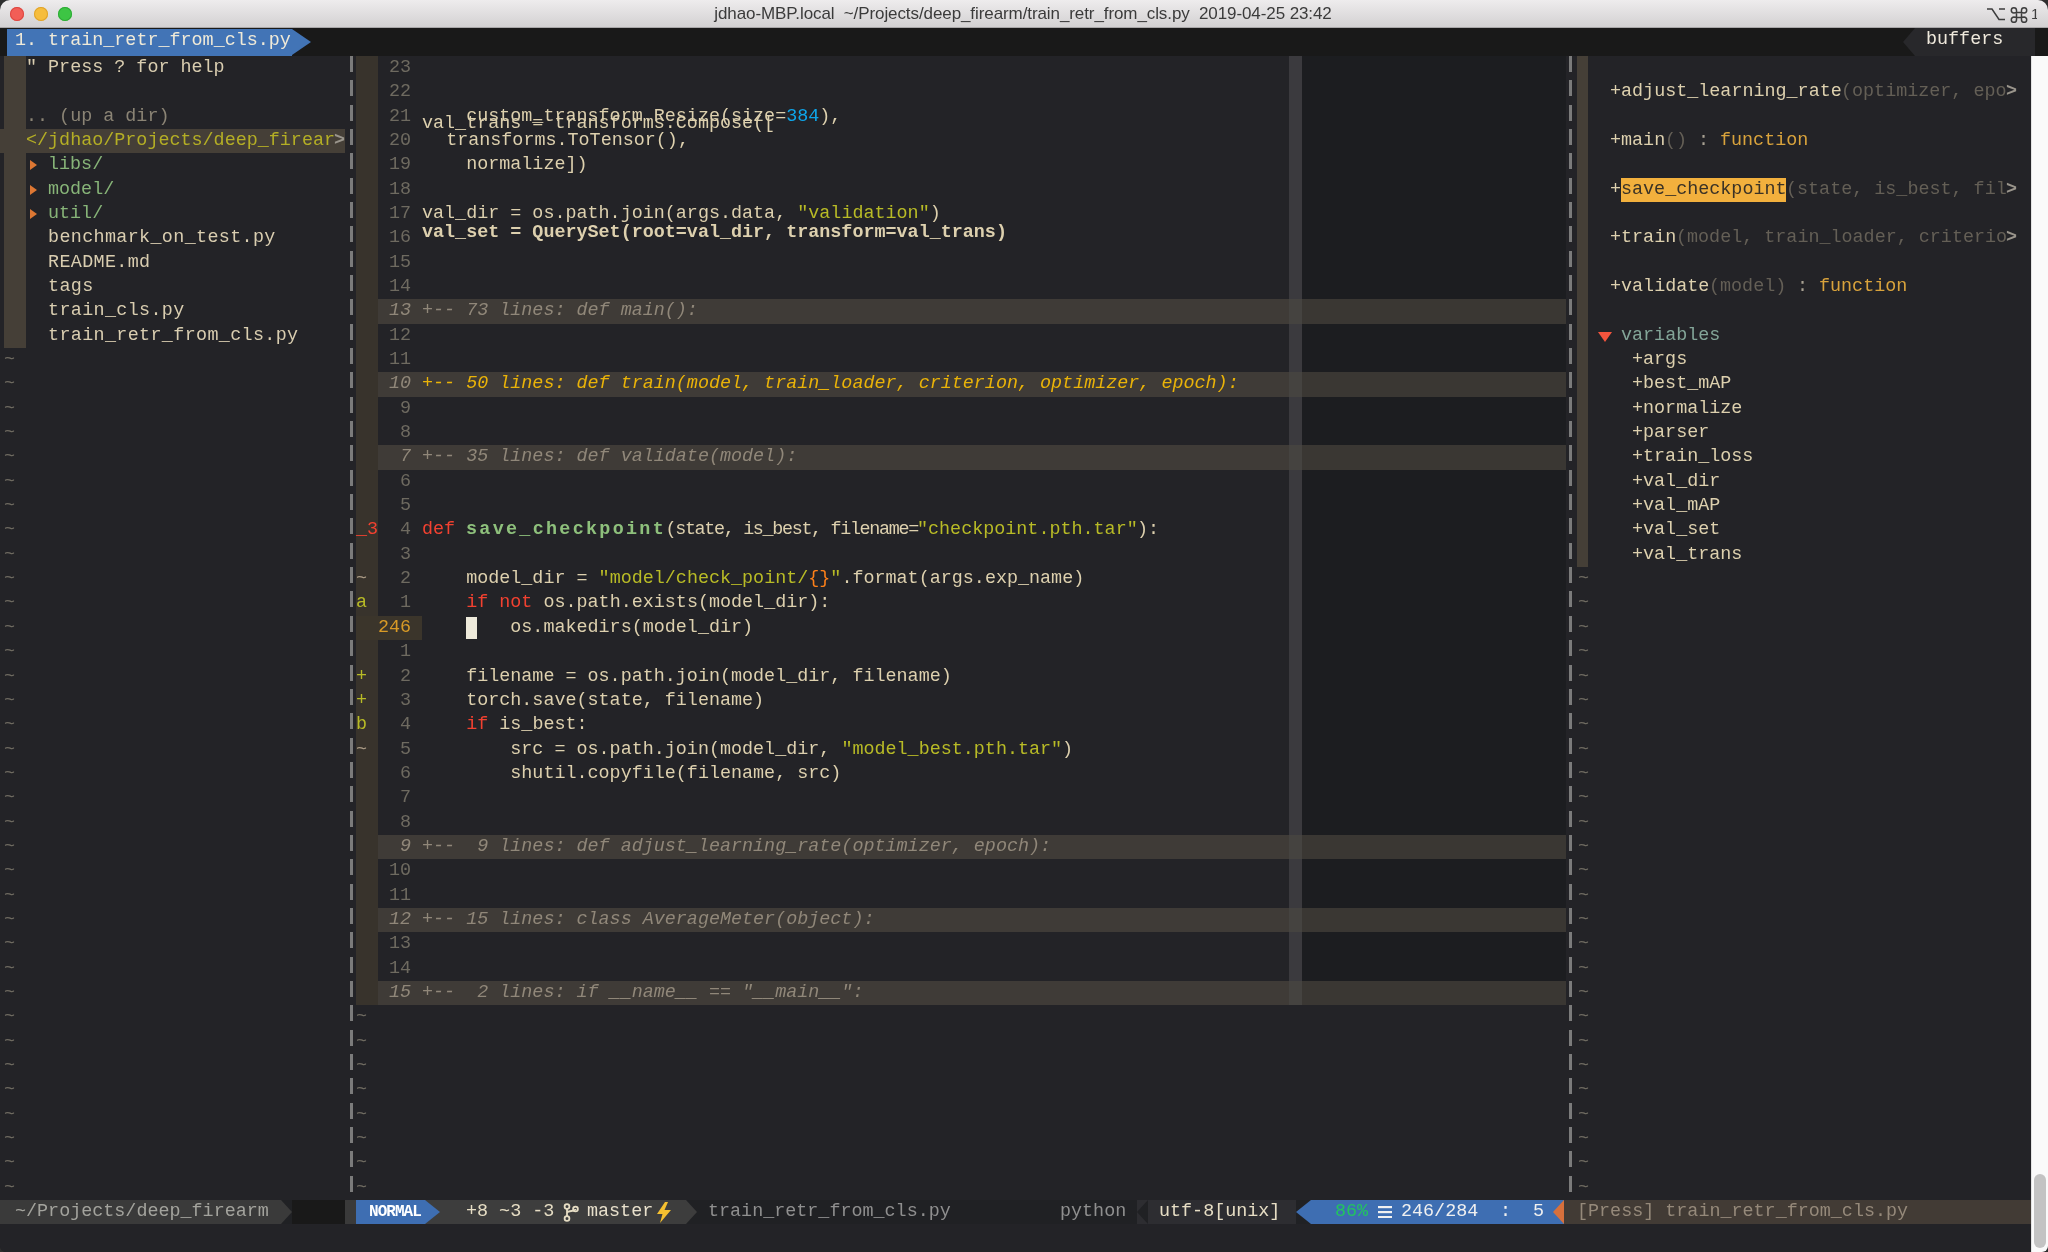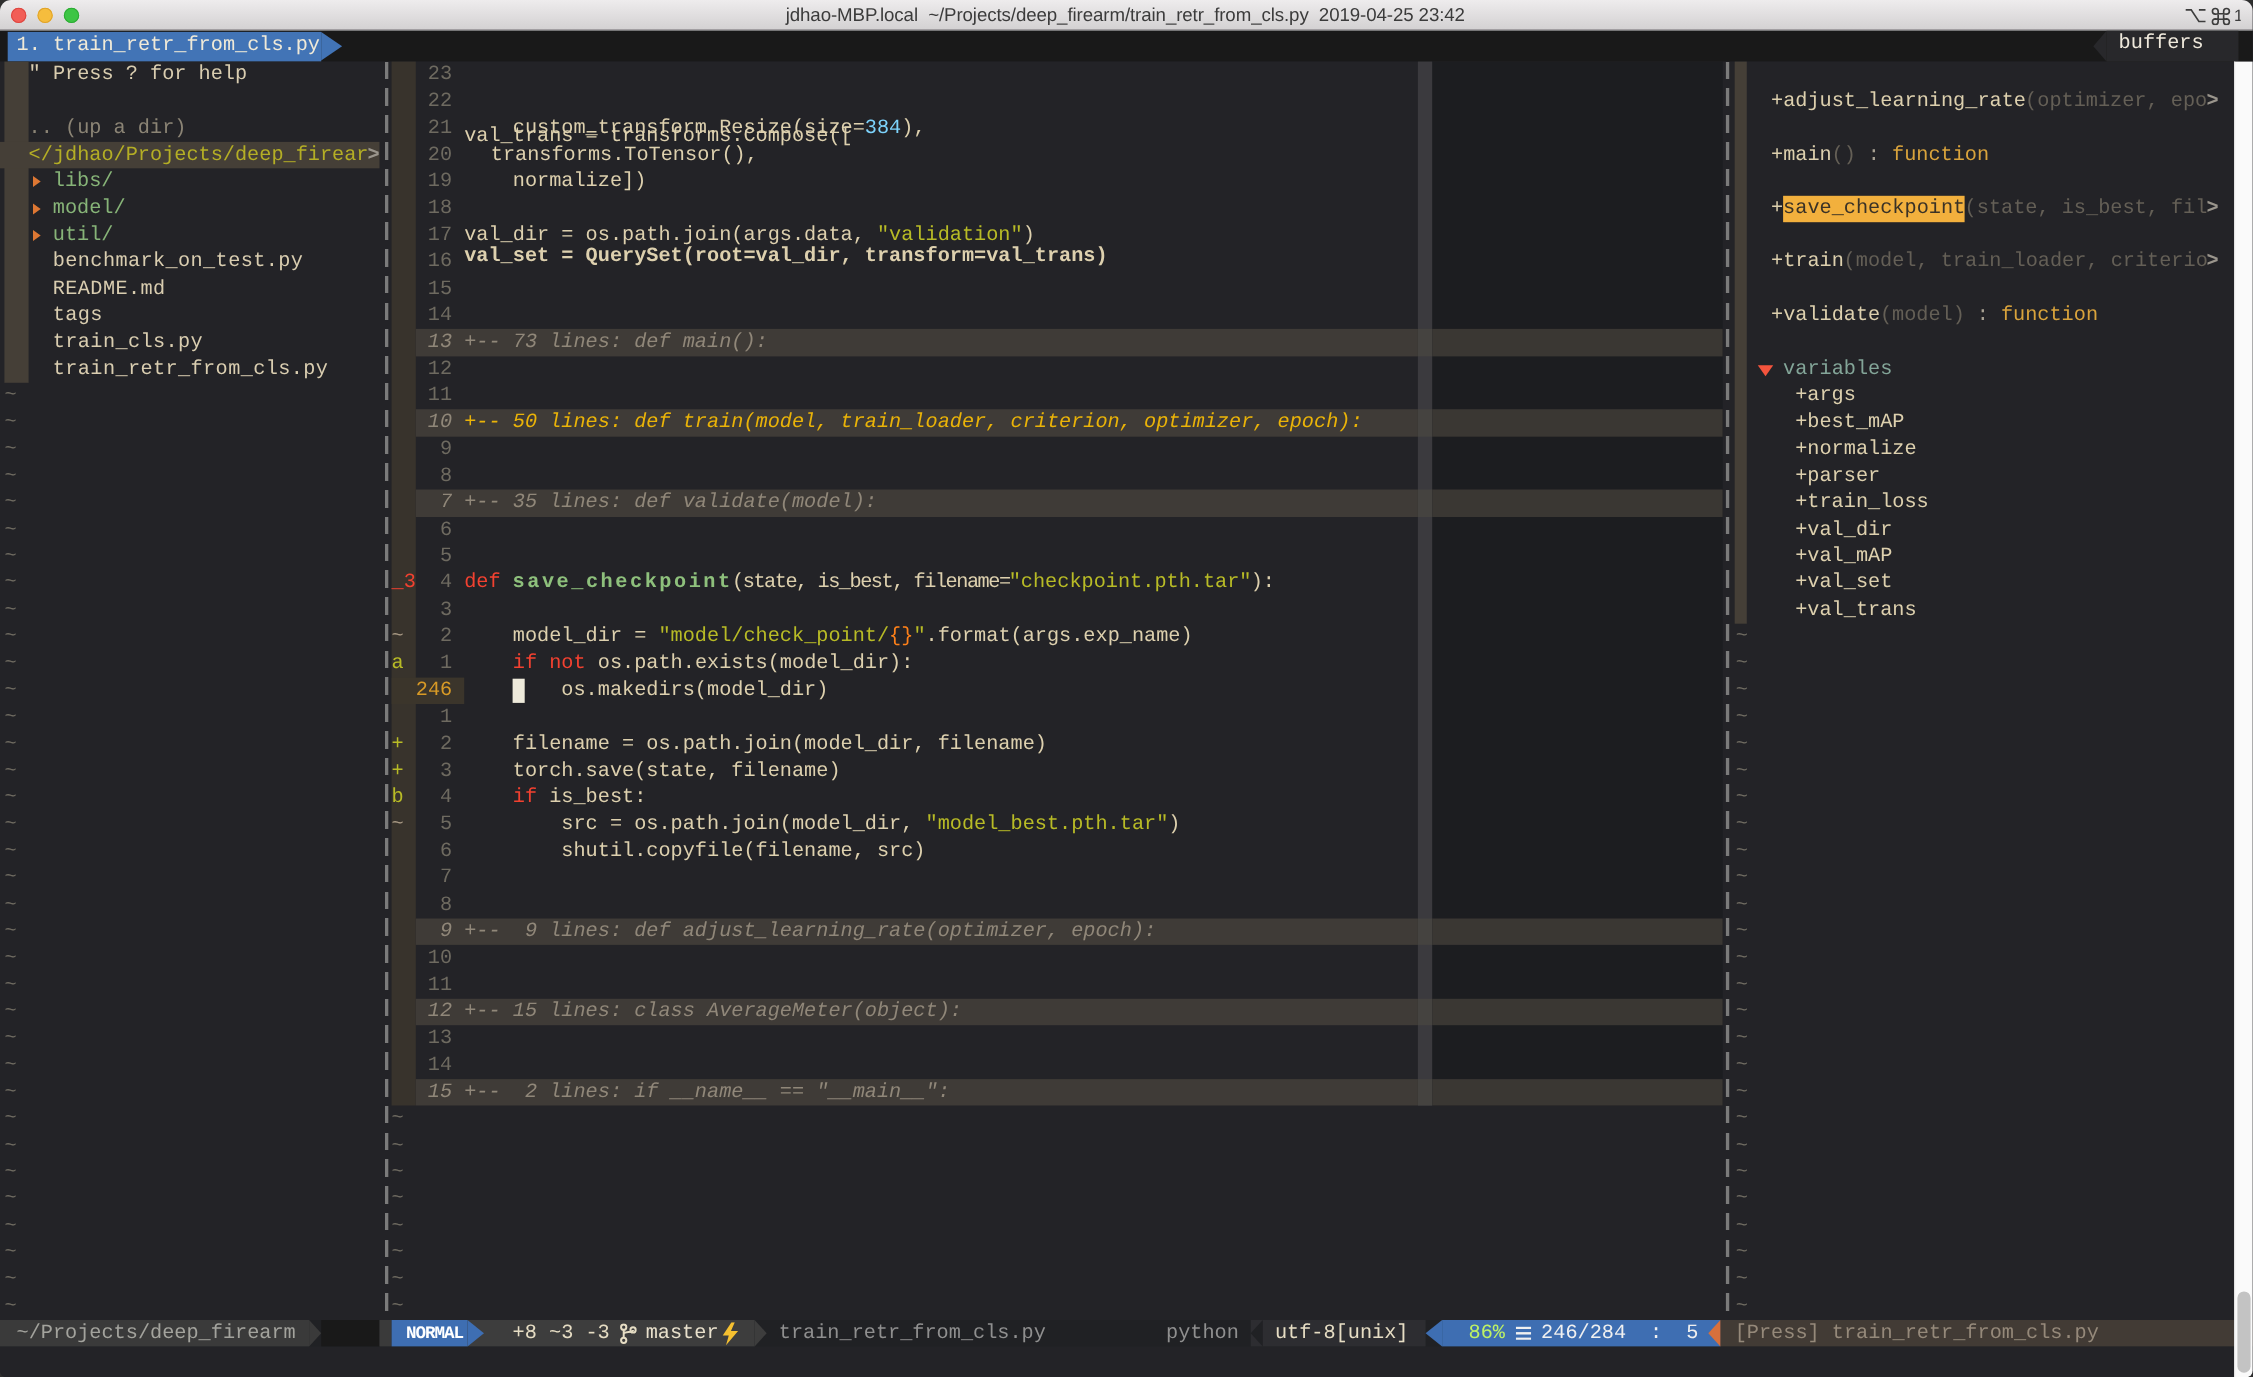--- a/index.html
+++ b/index.html
@@ -154,21 +154,21 @@
 <div class="t" style="left:356.0px;top:737.52px;color:#a89984;">~</div>
 <div class="t" style="left:356.0px;top:1005.26px;color:#6e6a60;">~</div>
 <div class="t" style="left:356.0px;top:1029.60px;color:#6e6a60;">~</div>
 <div class="t" style="left:356.0px;top:1053.94px;color:#6e6a60;">~</div>
 <div class="t" style="left:356.0px;top:1078.28px;color:#6e6a60;">~</div>
 <div class="t" style="left:356.0px;top:1102.62px;color:#6e6a60;">~</div>
 <div class="t" style="left:356.0px;top:1126.96px;color:#6e6a60;">~</div>
 <div class="t" style="left:356.0px;top:1151.30px;color:#6e6a60;">~</div>
 <div class="t" style="left:356.0px;top:1175.64px;color:#6e6a60;">~</div>
 <div class="t" style="left:422.0px;top:80.34px;margin-top:32px;">val_trans = transforms.Compose([</div>
-<div class="t" style="left:422.0px;top:104.68px;">    custom_transform.Resize(size=<span style="color:#7dd3fc;">384</span>),</div>
+<div class="t" style="left:422.0px;top:104.68px;">    custom_transform.Resize(size=<span style="color:#0ea5e9;">384</span>),</div>
 <div class="t" style="left:402px;top:129.02px;">    transforms.ToTensor(),</div>
 <div class="t" style="left:422.0px;top:153.36px;">    normalize])</div>
 <div class="t" style="left:422.0px;top:202.04px;">val_dir = os.path.join(args.data, <span style="color:#b8bb26;">"validation"</span>)</div>
 <div class="t" style="left:422.0px;top:221px;font-weight:bold;">val_set = QuerySet(root=val_dir, transform=val_trans)</div>
 <div class="t" style="left:422.0px;top:299.40px;color:#908779;"><span class="i" style="">+-- 73 lines: def main():</span></div>
 <div class="t" style="left:422.0px;top:372.42px;color:#eab308;"><span class="i" style="">+-- 50 lines: def train(model, train_loader, criterion, optimizer, epoch):</span></div>
 <div class="t" style="left:422.0px;top:445.44px;color:#908779;"><span class="i" style="">+-- 35 lines: def validate(model):</span></div>
 <div class="t" style="left:422.0px;top:834.88px;color:#908779;"><span class="i" style="">+--  9 lines: def adjust_learning_rate(optimizer, epoch):</span></div>
 <div class="t" style="left:422.0px;top:907.90px;color:#908779;"><span class="i" style="">+-- 15 lines: class AverageMeter(object):</span></div>
 <div class="t" style="left:422.0px;top:980.92px;color:#908779;"><span class="i" style="">+--  2 lines: if __name__ == "__main__":</span></div>
@@ -266,21 +266,21 @@
 <svg class="abs" style="left:653px;top:1201.5px" width="22" height="21" viewBox="0 0 22 21">
 <polygon points="12,0 4,12 9.5,12 7,21 18,8 11.5,8 15,0" fill="#f5c030"></polygon>
     </svg>
 <div class="t" style="left:708px;top:1200.0px;color:#8f8f8f;">train_retr_from_cls.py</div>
 <div class="t" style="left:1060px;top:1200.0px;color:#8f8f8f;">python</div>
 <div class="abs" style="left:1137px;top:1200.0px;width:159px;height:24.4px;background:#2d2d31"></div>
 <div class="abs" style="left:1137px;top:1200.0px;width:0;height:0;border-top:12.2px solid transparent;border-bottom:12.2px solid transparent;border-right:11px solid #202124"></div>
 <div class="t" style="left:1159px;top:1200.0px;color:#e6ddc4;">utf-8[unix]</div>
 <div class="abs" style="left:1311px;top:1200.0px;width:253px;height:24.4px;background:#3e6eb2"></div>
 <div class="abs" style="left:1296px;top:1200.0px;width:0;height:0;border-top:12.2px solid transparent;border-bottom:12.2px solid transparent;border-right:15px solid #3e6eb2"></div>
-<div class="t" style="left:1335px;top:1200.0px;color:#bef264;">86%</div>
+<div class="t" style="left:1335px;top:1200.0px;color:#22c55e;">86%</div>
 <svg class="abs" style="left:1378px;top:1206.0px" width="14" height="12" viewBox="0 0 14 12">
 <g fill="#f0f0f0">
         <rect y="0" width="14" height="2.2"></rect>
         <rect y="5" width="14" height="2.2"></rect>
         <rect y="10" width="14" height="2.2"></rect>
       </g>
     </svg>
 <div class="t" style="left:1401px;top:1200.0px;color:#f0f0f0;">246/284</div>
 <div class="t" style="left:1478px;top:1264px;color:#f0f0f0;"><span style="font-style:italic">l</span><span style="font-size:11px">N</span></div>
 <div class="t" style="left:1500px;top:1200.0px;color:#f0f0f0;">:</div>

